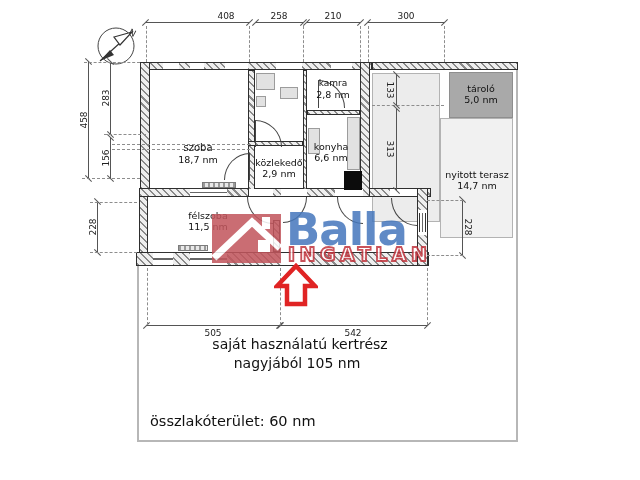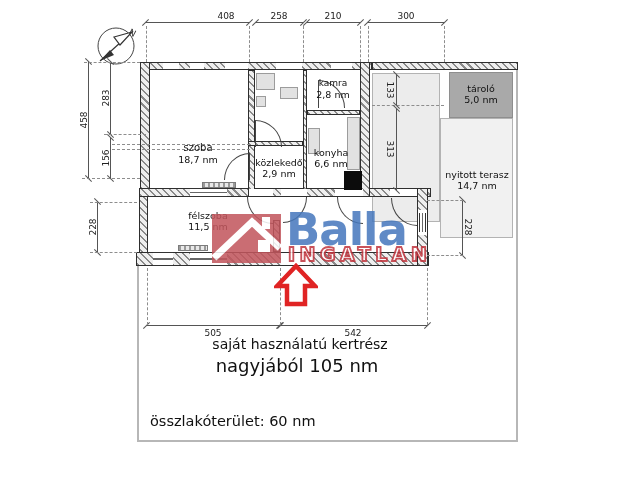--- a/index.html
+++ b/index.html
@@ -178,21 +178,21 @@
   <div class="extv" style="left:427px;top:268px;height:57px;"></div>
 
   <div class="rlab" style="left:198px;top:129px;margin-top:25px;">
     <span>szoba</span>
     <span class="area">18,7 nm</span>
   </div>
   <div class="rlab" style="left:333px;top:89px;font-size:9px;">
     <span>kamra</span>
     <span class="area">2,8 nm</span>
   </div>
-  <div class="rlab" style="left:331px;top:152px;font-size:9.5px;margin-top:6px;">
+  <div class="rlab" style="left:331px;top:152px;font-size:9.5px;">
     <span>konyha</span>
     <span class="area">6,6 nm</span>
   </div>
   <div class="rlab" style="left:279px;top:168px;font-size:9.5px;">
     <span>közlekedő</span>
     <span class="area">2,9 nm</span>
   </div>
   <div class="rlab" style="left:481px;top:94px;font-size:9.5px;">
     <span>tároló</span>
     <span class="area">5,0 nm</span>
@@ -214,16 +214,16 @@
     </svg>
   </div>
   <div class="wm wm-brand" style="left:286px;top:207px;color:#4678bd;">Balla</div>
   <div class="wm wm-sub" style="left:288px;top:243px;">INGATLAN</div>
 
   <svg class="abs" style="left:274px;top:262px;" width="44" height="46" viewBox="0 0 44 46">
     <polygon points="22,4 41,24 31,24 31,42 13,42 13,24 3,24" fill="#ffffff" stroke="#e02424" stroke-width="4.5" stroke-linejoin="miter"></polygon>
   </svg>
 
   <div class="note" style="left:300px;top:336px;transform:translateX(-50%);font-size:14px;">saját használatú kertrész</div>
-  <div class="note" style="left:297px;top:355px;transform:translateX(-50%);font-size:18px;text-align:center;">nagyjából 105 nm</div>
+  <div class="note" style="left:297px;top:355px;transform:translateX(-50%);font-size:14px;text-align:center;">nagyjából 105 nm</div>
   <div class="note" style="left:150px;top:413px;font-size:14.5px;">összlakóterület: 60 nm</div>
 
 </div>
 
 </body></html>

